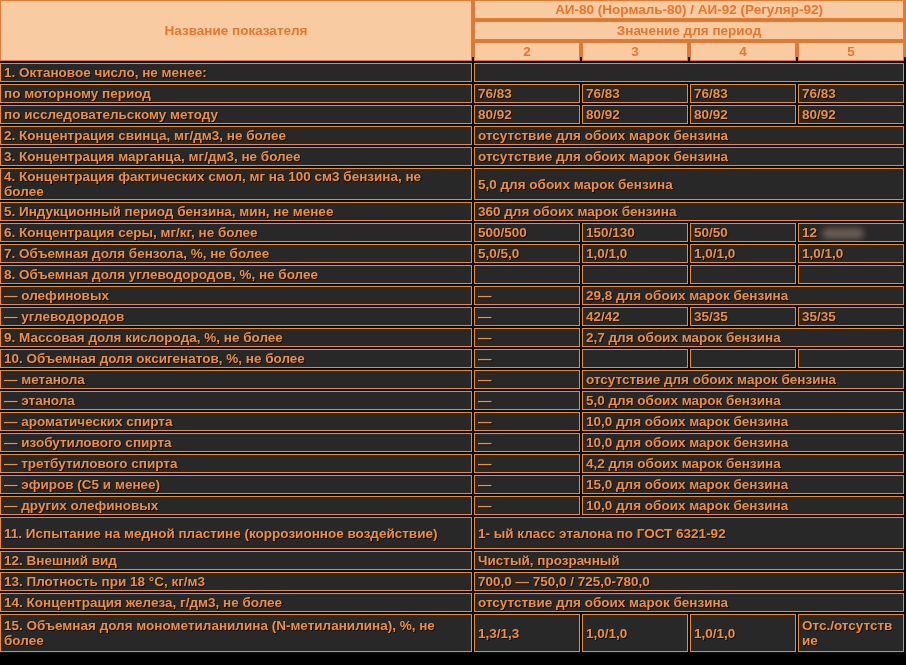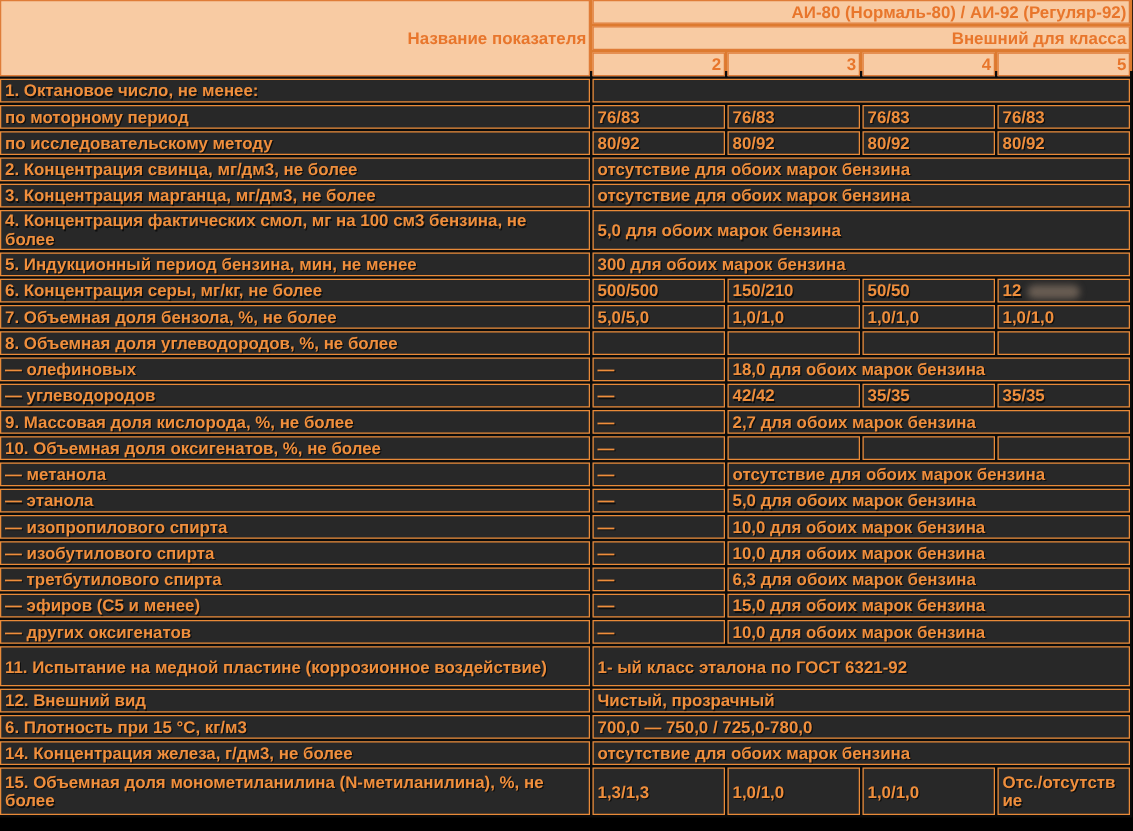--- a/index.html
+++ b/index.html
@@ -13,21 +13,21 @@
     background:linear-gradient(to bottom,#dd7a2f 0,#dd7a2f 59px,#0b0b0b 59px,#0b0b0b 100%);
     font-weight:bold;
     font-size:13.5px;
     line-height:15px;
   }
   td,th{box-sizing:border-box;overflow:hidden;}
   thead th{
     background:#f8cba3;
     color:#e8762c;
     border:1px solid #df7c38;
-    text-align:right;
+    text-align:center;
     height:19px;
     font-size:13.5px;
     padding:0 2px;
   }
   thead th.name{vertical-align:middle;margin-left:19px;}
   tbody td{
     background:#282828;
     color:#ef8e3c;
     border:1px solid #e98a38;
     text-shadow:1px 1px 0 rgba(0,0,0,0.65);
@@ -61,21 +61,21 @@
       <col style="width:106px">
       <col style="width:106px">
       <col style="width:106px">
   </colgroup>
   <thead>
     <tr>
       <th class="name" rowspan="3">Название показателя</th>
       <th colspan="4">АИ-80 (Нормаль-80) / АИ-92 (Регуляр-92)</th>
     </tr>
     <tr>
-      <th colspan="4">Внешний для класса</th>
+      <th colspan="4">Значение для период</th>
     </tr>
     <tr>
       <th>2</th>
       <th>3</th>
       <th>4</th>
       <th>5</th>
     </tr>
   </thead>
   <tbody>
     <tr>
@@ -103,47 +103,47 @@
     <tr>
       <td class="lbl">3. Концентрация марганца, мг/дм3, не более</td>
       <td class="mg" colspan="4">отсутствие для обоих марок бензина</td>
     </tr>
     <tr class="tall">
       <td class="lbl">4. Концентрация фактических смол, мг на 100 см3 бензина, не более</td>
       <td class="mg" colspan="4">5,0 для обоих марок бензина</td>
     </tr>
     <tr>
       <td class="lbl">5. Индукционный период бензина, мин, не менее</td>
-      <td class="mg" colspan="4">300 для обоих марок бензина</td>
+      <td class="mg" colspan="4">360 для обоих марок бензина</td>
     </tr>
     <tr>
       <td class="lbl">6. Концентрация серы, мг/кг, не более</td>
       <td class="val">500/500</td>
-      <td class="val">150/210</td>
+      <td class="val">150/130</td>
       <td class="val">50/50</td>
       <td class="val"><span>12</span><span class="smudge"></span></td>
     </tr>
     <tr>
       <td class="lbl">7.  Объемная доля бензола, %, не более</td>
       <td class="val">5,0/5,0</td>
       <td class="val">1,0/1,0</td>
       <td class="val">1,0/1,0</td>
       <td class="val">1,0/1,0</td>
     </tr>
     <tr>
       <td class="lbl">8. Объемная доля углеводородов, %, не более</td>
       <td class="val"></td>
       <td class="val"></td>
       <td class="val"></td>
       <td class="val"></td>
     </tr>
     <tr>
       <td class="lbl">— олефиновых</td>
       <td class="dash">—</td>
-      <td class="mg" colspan="3">18,0 для обоих марок бензина</td>
+      <td class="mg" colspan="3">29,8 для обоих марок бензина</td>
     </tr>
     <tr>
       <td class="lbl">— углеводородов</td>
       <td class="val">—</td>
       <td class="val">42/42</td>
       <td class="val">35/35</td>
       <td class="val">35/35</td>
     </tr>
     <tr>
       <td class="lbl">9. Массовая доля кислорода, %, не более</td>
@@ -161,54 +161,54 @@
       <td class="lbl">— метанола</td>
       <td class="dash">—</td>
       <td class="mg" colspan="3">отсутствие для обоих марок бензина</td>
     </tr>
     <tr>
       <td class="lbl">— этанола</td>
       <td class="dash">—</td>
       <td class="mg" colspan="3">5,0 для обоих марок бензина</td>
     </tr>
     <tr>
-      <td class="lbl">— изопропилового спирта</td>
+      <td class="lbl">— ароматических спирта</td>
       <td class="dash">—</td>
       <td class="mg" colspan="3">10,0 для обоих марок бензина</td>
     </tr>
     <tr>
       <td class="lbl">— изобутилового спирта</td>
       <td class="dash">—</td>
       <td class="mg" colspan="3">10,0 для обоих марок бензина</td>
     </tr>
     <tr>
       <td class="lbl">— третбутилового спирта</td>
       <td class="dash">—</td>
-      <td class="mg" colspan="3">6,3 для обоих марок бензина</td>
+      <td class="mg" colspan="3">4,2 для обоих марок бензина</td>
     </tr>
     <tr>
       <td class="lbl">— эфиров (С5 и менее)</td>
       <td class="dash">—</td>
       <td class="mg" colspan="3">15,0 для обоих марок бензина</td>
     </tr>
     <tr>
-      <td class="lbl">— других оксигенатов</td>
+      <td class="lbl">— других олефиновых</td>
       <td class="dash">—</td>
       <td class="mg" colspan="3">10,0 для обоих марок бензина</td>
     </tr>
     <tr class="tall">
       <td class="lbl">11. Испытание на медной пластине (коррозионное воздействие)</td>
       <td class="mg" colspan="4">1- ый класс эталона по ГОСТ 6321-92</td>
     </tr>
     <tr>
       <td class="lbl">12. Внешний вид</td>
       <td class="mg" colspan="4">Чистый, прозрачный</td>
     </tr>
     <tr>
-      <td class="lbl">6. Плотность при 15 °C, кг/м3</td>
+      <td class="lbl">13. Плотность при 18 °C, кг/м3</td>
       <td class="mg" colspan="4">700,0 — 750,0 / 725,0-780,0</td>
     </tr>
     <tr>
       <td class="lbl">14. Концентрация железа, г/дм3, не более</td>
       <td class="mg" colspan="4">отсутствие для обоих марок бензина</td>
     </tr>
     <tr class="tall2">
       <td class="lbl">15. Объемная доля монометиланилина (N-метиланилина), %, не более</td>
       <td class="val">1,3/1,3</td>
       <td class="val">1,0/1,0</td>

